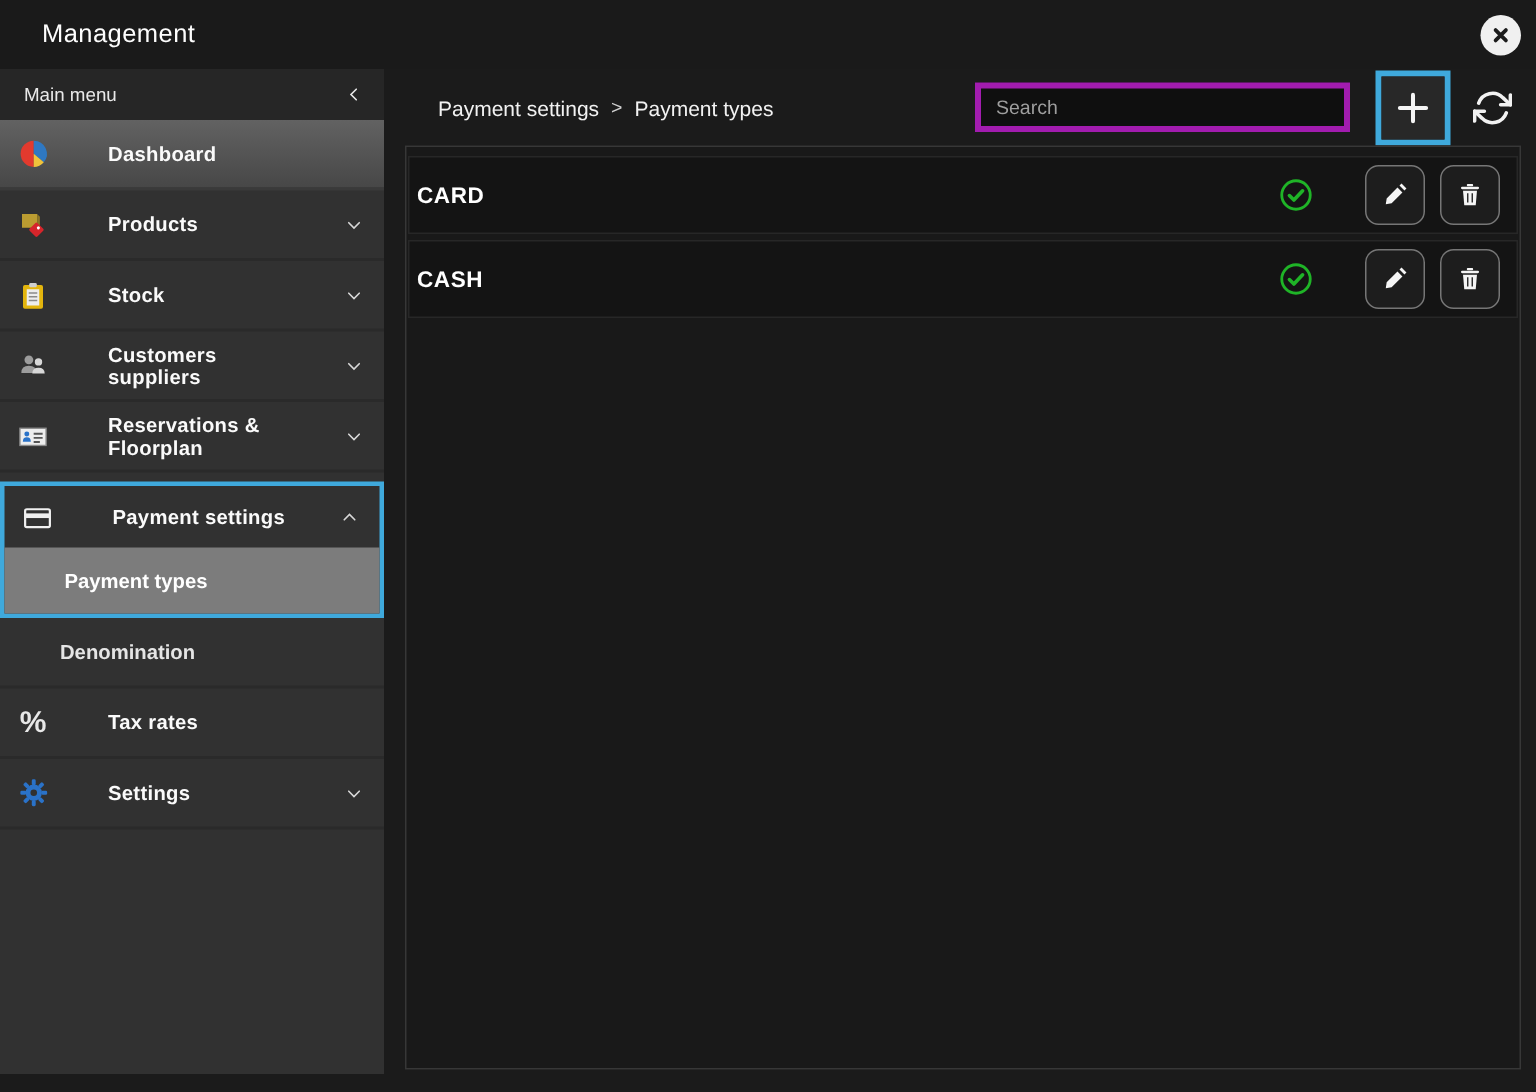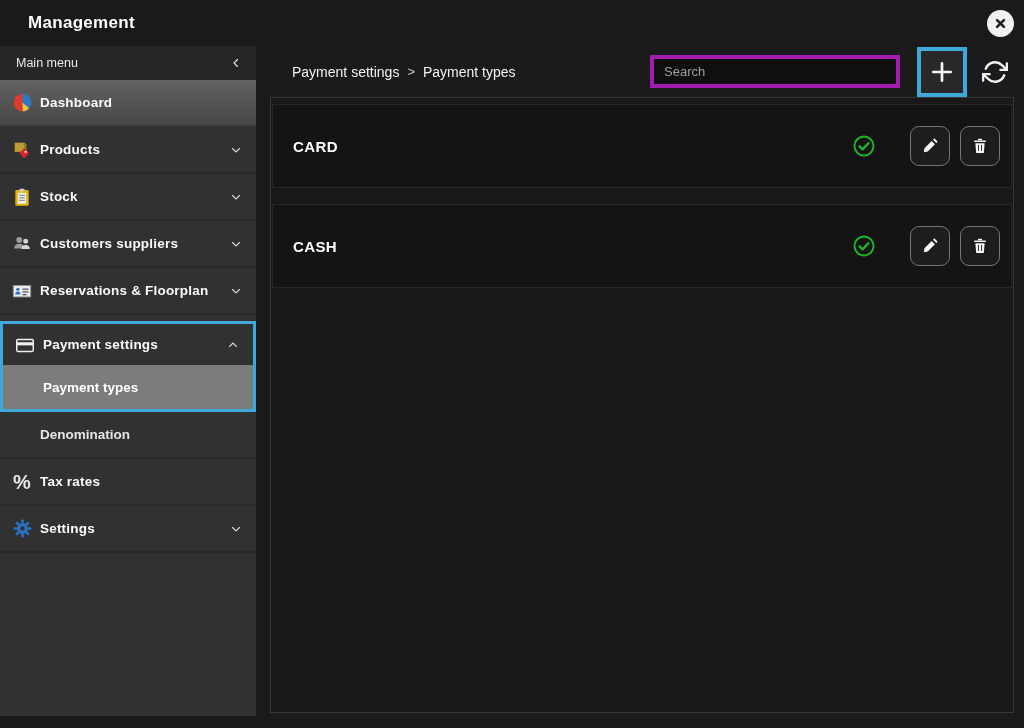--- a/index.html
+++ b/index.html
@@ -1,32 +1,32 @@
 <!DOCTYPE html>
 <html><head>
 <meta charset="utf-8">
 <style>
   * { margin:0; padding:0; box-sizing:border-box; }
   html,body { width:1024px; height:728px; background:#101010; font-family:"Liberation Sans", sans-serif; }
   .window { width:1024px; height:728px; background:#1b1b1b; display:flex; flex-direction:column; overflow:hidden; }
 
   
   .titlebar { height:46px; flex:none; display:flex; align-items:center; padding:0 10px 0 28px; background:#1a1a1a; }
-  .titlebar .title { font-size:17px; font-weight:700; color:#fdfdfd; letter-spacing:.3px; flex:1; }
+  .titlebar .title { font-size:17px; font-weight:400; color:#fdfdfd; letter-spacing:.3px; flex:1; }
   .close-btn { width:27px; height:27px; border:none; border-radius:50%; background:#f0f0f0; display:flex; align-items:center; justify-content:center; cursor:pointer; }
 
   
   .content-row { flex:1; display:flex; min-height:0; margin-bottom:12px; }
 
   
   .sidebar { width:256px; flex:none; background:#313131; display:flex; flex-direction:column; margin-right:14px; }
   .sidebar-header { height:34px; flex:none; background:#262626; display:flex; align-items:center; justify-content:space-between; padding:0 14px 0 16px; }
   .sidebar-header .hdr-label { font-size:12.5px; color:#e9e9e9; }
   .collapse-btn { background:none; border:none; padding:0; display:flex; cursor:pointer; }
-  .menu-item { height:47px; flex:none; display:flex; align-items:center; padding:0 14px 0 10px; border-bottom:2px solid #2a2a2a; cursor:pointer; }
+  .menu-item { height:47px; flex:none; display:flex; align-items:center; padding:0 14px 0 10px; border-bottom:2px solid #2a2a2a; cursor:pointer;gap:32px; }
   .menu-item .icon { width:24px; height:24px; margin-right:6px; flex:none; display:flex; align-items:center; justify-content:center; }
   .menu-item .label { flex:1; font-size:13.5px; font-weight:600; color:#fafafa; letter-spacing:.2px; }
   .menu-item .chev { flex:none; display:flex; }
   .menu-item.selected-top { background:linear-gradient(180deg,#626262,#474747); border-bottom:2px solid #3a3a3a; }
   .submenu-item { height:47px; flex:none; display:flex; align-items:center; padding-left:40px; font-size:13.5px; font-weight:600; color:#e5e5e5; border-bottom:2px solid #2a2a2a; cursor:pointer; }
   .hl-wrap { margin-top:6px; border:3px solid #3fa9dc; flex:none; }
   .hl-wrap .menu-item { height:41px; border-bottom:none; }
   .hl-wrap .submenu-item { height:44px; background:#7c7c7c; border-bottom:none; color:#ffffff; }
   .pct { font-size:20px; font-weight:700; color:#e8e8e8; line-height:1; }
 
@@ -35,21 +35,21 @@
   .toolbar { height:51px; flex:none; display:flex; align-items:center; padding:0 10px 0 22px; }
   .breadcrumb { font-size:14px; color:#f2f2f2; display:flex; align-items:center; gap:8px; }
   .crumb-sep { color:#cfcfcf; font-size:13px; }
   .search-input { margin-left:auto; width:250px; height:33px; background:#0f0f0f; border:4px solid #a21caf; color:#d5d5d5; font-size:13px; padding:0 10px; font-family:"Liberation Sans", sans-serif; outline:none; }
   .search-input::placeholder { color:#9e9e9e; }
   .add-hl { margin-left:17px; border:4px solid #3fa9dc; flex:none; }
   .add-btn { width:42px; height:42px; background:#282828; border:none; display:flex; align-items:center; justify-content:center; cursor:pointer; }
   .refresh-btn { margin-left:9px; width:38px; height:38px; background:transparent; border:none; display:flex; align-items:center; justify-content:center; cursor:pointer; }
 
   .panel { flex:1; margin:0 10px 3px 0; border:1px solid #373737; background:#191919; padding:6px 1px; overflow:hidden; }
-  .list-row { height:84px; margin-bottom:16px; background:#141414; border:1px solid #272727; display:flex; align-items:center; padding:0 11px 0 20px; }
+  .list-row { height:52px; margin-bottom:4px; background:#141414; border:1px solid #272727; display:flex; align-items:center; padding:0 11px 0 5px; }
   .row-name { flex:1; font-size:15px; font-weight:700; letter-spacing:.4px; color:#ffffff; }
   .status-ic { flex:none; margin-right:24px; display:flex; }
   .action-btn { flex:none; width:40px; height:40px; margin-left:10px; border:1px solid #767676; border-radius:9px; background:#1d1d1d; display:flex; align-items:center; justify-content:center; cursor:pointer; }
 </style>
 </head>
 <body>
 
 <div class="window">
 
   <header class="titlebar">

